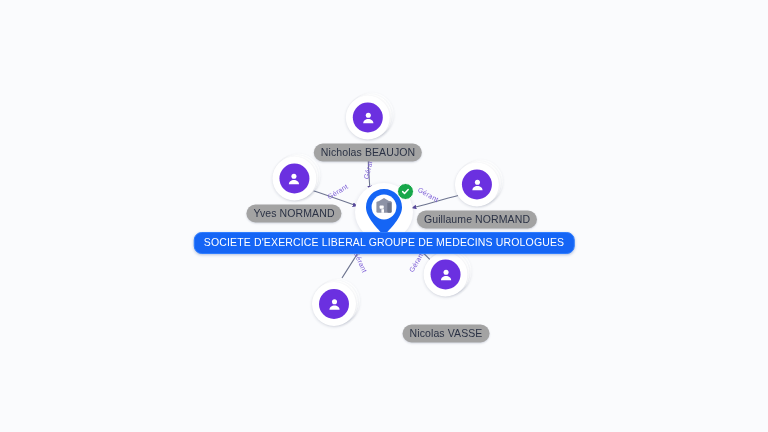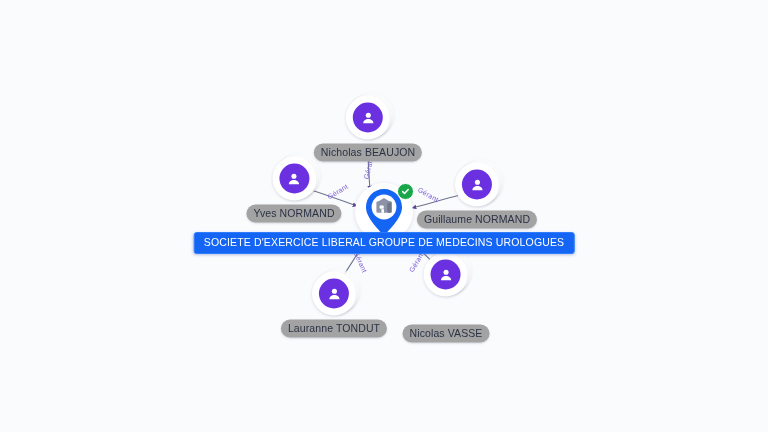--- a/index.html
+++ b/index.html
@@ -137,21 +137,21 @@
   }
 
   .company-label {
     position: absolute;
     left: 384px;
     top: 243px;
     transform: translate(-50%, -50%);
     background: #1565f5;
     color: #ffffff;
     border: 1.5px solid #2f7dff;
-    border-radius: 3px;
+    border-radius: 8px;
     padding: 3px 9px 4px 9px;
     font-size: 10.5px;
     line-height: 13px;
     white-space: nowrap;
     letter-spacing: 0.15px;
     box-shadow: 0 1px 3px rgba(20,60,150,0.3);
     z-index: 20;
   }
 
   .edge-label {
@@ -249,21 +249,20 @@
       <div class="ring r3"></div>
       <div class="ring r2"></div>
       <div class="ring r1"></div>
       <div class="disc">
         <svg width="17" height="17" viewBox="0 0 24 24" aria-hidden="true">
           <circle cx="12" cy="8.2" r="3.6" fill="#ffffff"></circle>
           <path d="M4.8 19.5c0-4 3.3-6.2 7.2-6.2s7.2 2.2 7.2 6.2z" fill="#ffffff"></path>
         </svg>
       </div>
     </div>
-    <div class="node-label">Lauranne TONDUT</div>
   </div>
 
   <div class="node person-node" style="left:446px; top:297px;gap:24px;">
     <div class="avatar-stack">
       <div class="ring r3"></div>
       <div class="ring r2"></div>
       <div class="ring r1"></div>
       <div class="disc">
         <svg width="17" height="17" viewBox="0 0 24 24" aria-hidden="true">
           <circle cx="12" cy="8.2" r="3.6" fill="#ffffff"></circle>

